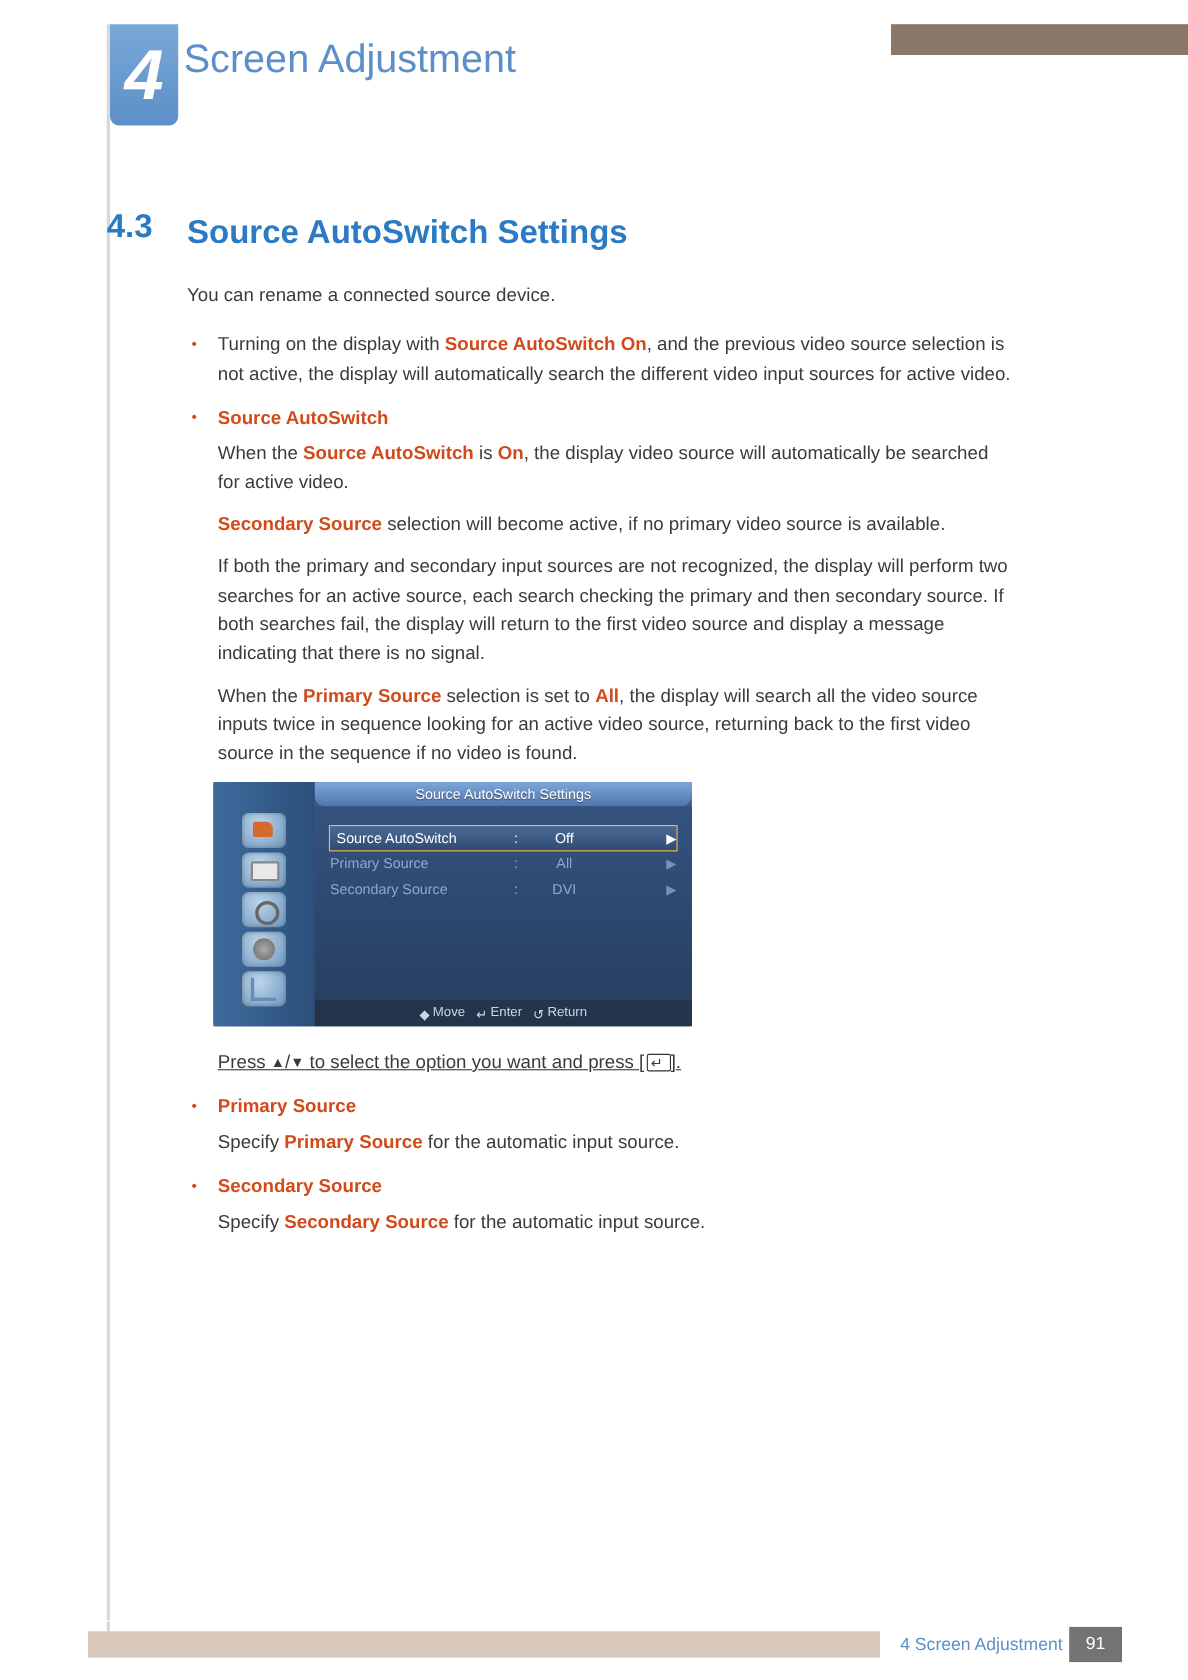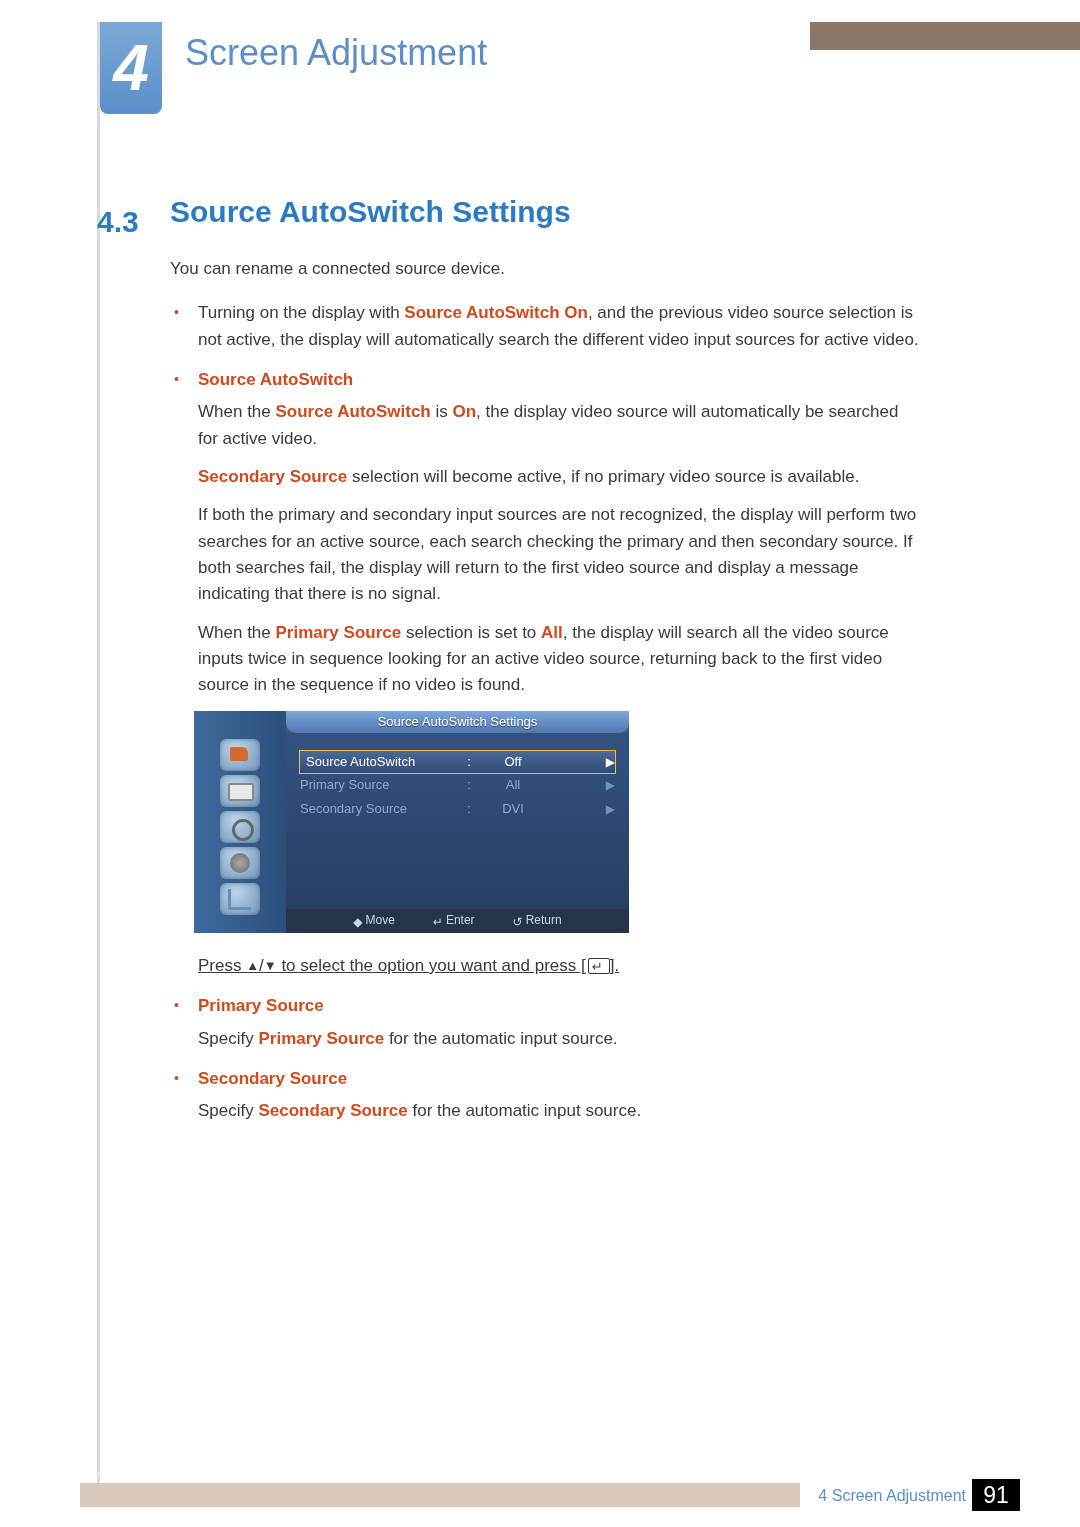--- a/index.html
+++ b/index.html
@@ -22,34 +22,34 @@
     left: 100px; top: 22px;
     width: 62px; height: 92px;
     background: linear-gradient(180deg,#7aa9d6 0%,#5c8fc9 100%);
     border-radius: 0 0 8px 8px;
     color: #fff;
     display: flex; align-items: center; justify-content: center;
   }
   .chapter-tab span { font-size: 64px; font-weight: bold; font-style: italic; }
   .chapter-title {
     position: absolute;
-    left: 185px; top: 32px;
+    left: 167px; top: 32px;
     font-size: 36px;
     font-weight: normal;
     color: #5c8fc9;
   }
   .left-rule {
     position: absolute;
     left: 97px; top: 22px;
     width: 3px; height: 1485px;
     background: #d9d9d9;
   }
   .section-number {
     position: absolute;
-    left: 97px; top: 205px;
+    left: 97px; top: 189px;
     font-size: 30px; color: #2b7ac4; font-weight: bold;
   }
   .section-title {
     position: absolute;
     left: 170px; top: 195px;
     font-size: 30px; color: #2b7ac4; font-weight: bold;
   }
   .content {
     position: absolute;
     left: 170px; top: 256px;
@@ -143,21 +143,21 @@
     border:1px solid #f5b94a;
     background: linear-gradient(180deg,#4a6a97,#2f4b73);
     margin:-1px; padding:0 0 0 0;
   }
   .osd-row.selected .arrow-r { color:#fff; }
   .osd-row.selected .lbl { padding-left:6px; }
   .osd-footer {
     position:absolute; left:92px; right:0; bottom:0; height:24px;
     background:#25344b;
     display:flex; align-items:center; justify-content:center;
-    gap:38px;
+    gap:10px;
     color:#c9d6e6; font-size:12px;
   }
   .osd-footer span svg, .osd-footer span .sym { vertical-align:-2px; margin-right:3px; }
   .press-line { margin-top: 20px; margin-bottom: 14px; text-decoration: underline; }
   .tri { font-size:13px; vertical-align:1px; }
   .page-footer {
     position:absolute; left:80px; bottom:20px; right:60px;
     height:34px;
     border-top:1px solid #ffffff;
   }
@@ -165,22 +165,22 @@
     position:absolute; left:0; bottom:0; height:24px; width:720px;
     background:#d9c9bc;
   }
   .page-footer .label {
     position:absolute; right:54px; bottom:2px;
     color:#5c8fc9; font-size:16px;
   }
   .page-footer .num-box {
     position:absolute; right:0; bottom:-4px;
     width:48px; height:32px;
-    background:#000000; color:#fff;
-    font-size:23px; text-align:center; line-height:32px;
+    background:#737373; color:#fff;
+    font-size:16px; text-align:center; line-height:32px;
   }
 </style>
 </head>
 <body>
 
 <div class="top-brown-bar"></div>
 <div class="left-rule"></div>
 
 <div class="chapter-tab">
   <span>4</span>

